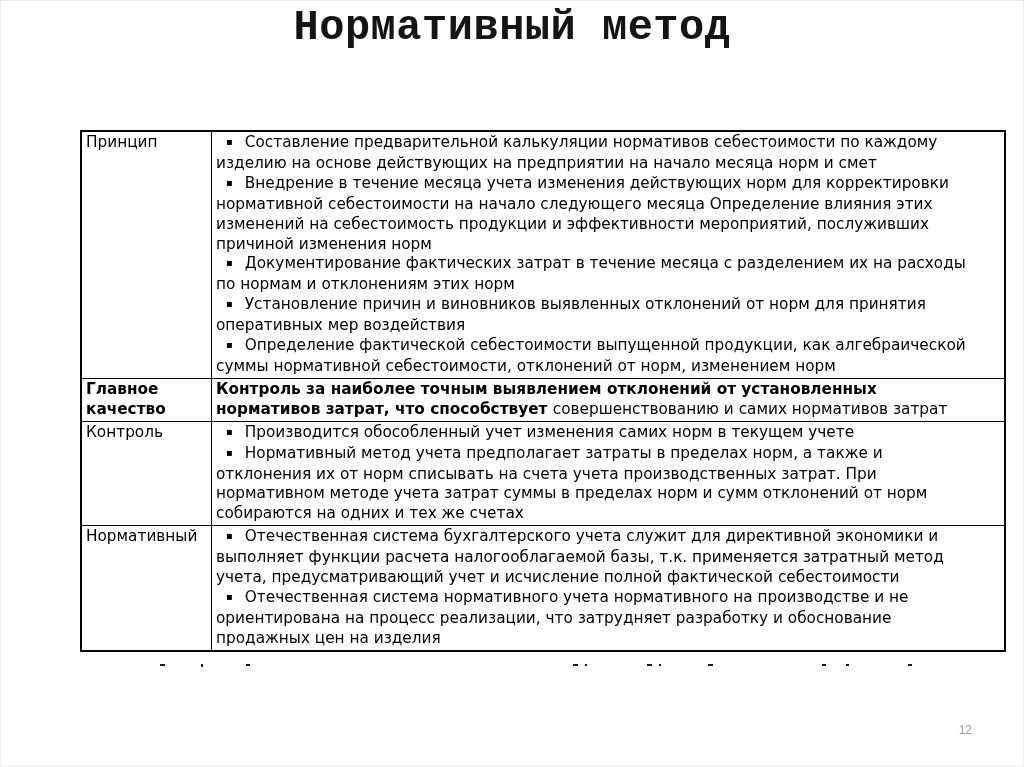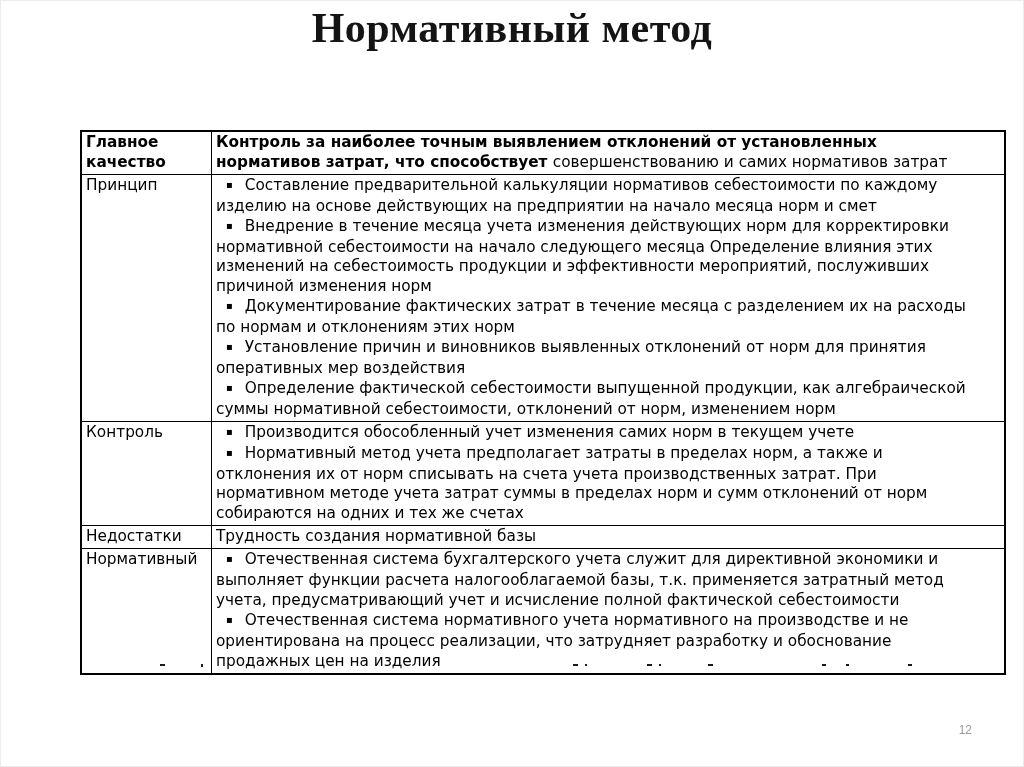--- a/index.html
+++ b/index.html
@@ -3,21 +3,21 @@
 <meta charset="utf-8">
 <style>
   html,body{margin:0;padding:0;}
   body{
     width:1024px;height:767px;position:relative;background:#ffffff;
     font-family:"DejaVu Sans",sans-serif;color:#000;overflow:hidden;
   }
   .page-frame{position:absolute;inset:0;border:1px solid #ececec;pointer-events:none;}
   .slide-title{
     position:absolute;top:4px;left:0;width:100%;text-align:center;
-    font-family:Liberation Serif, serif;
+    font-family:Liberation Mono, monospace;
     font-size:42px;font-weight:700;color:#141414;letter-spacing:0.5px;
   }
   table.method-table{
     position:absolute;left:80px;top:130px;width:926px;
     border-collapse:collapse;table-layout:fixed;
     border:2px solid #000;
   }
   table.method-table td{
     border:1px solid #000;vertical-align:top;
     font-size:15.3px;line-height:19.9px;color:#000;
@@ -40,58 +40,52 @@
 </head>
 <body>
 
 <div class="page-frame"></div>
 
 <div class="slide-title">Нормативный метод</div>
 
 <table class="method-table">
   <tbody>
     <tr>
-      <td class="label-cell bold">Главное
-качество</td>
-      <td class="text-cell">
-        <div class="plain"><span class="b">Контроль за наиболее точным выявлением отклонений от установленных
-нормативов затрат, что способствует </span><span>совершенствованию и самих нормативов затрат</span></div>
-      </td>
-    </tr>
-    <tr>
       <td class="label-cell">Принцип</td>
       <td class="text-cell">
         <div class="li"><span class="marker">▪</span><span>Составление предварительной калькуляции нормативов себестоимости по каждому
 изделию на основе действующих на предприятии на начало месяца норм и смет</span></div>
         <div class="li"><span class="marker">▪</span><span>Внедрение в течение месяца учета изменения действующих норм для корректировки
 нормативной себестоимости на начало следующего месяца Определение влияния этих
 изменений на себестоимость продукции и эффективности мероприятий, послуживших
 причиной изменения норм</span></div>
         <div class="li"><span class="marker">▪</span><span>Документирование фактических затрат в течение месяца с разделением их на расходы
 по нормам и отклонениям этих норм</span></div>
         <div class="li"><span class="marker">▪</span><span>Установление причин и виновников выявленных отклонений от норм для принятия
 оперативных мер воздействия</span></div>
         <div class="li"><span class="marker">▪</span><span>Определение фактической себестоимости выпущенной продукции, как алгебраической
 суммы нормативной себестоимости, отклонений от норм, изменением норм</span></div>
       </td>
     </tr>
     <tr>
+      <td class="label-cell bold">Главное
+качество</td>
+      <td class="text-cell">
+        <div class="plain"><span class="b">Контроль за наиболее точным выявлением отклонений от установленных
+нормативов затрат, что способствует </span><span>совершенствованию и самих нормативов затрат</span></div>
+      </td>
+    </tr>
+    <tr>
       <td class="label-cell">Контроль</td>
       <td class="text-cell">
         <div class="li"><span class="marker">▪</span><span>Производится обособленный учет изменения самих норм в текущем учете</span></div>
         <div class="li"><span class="marker">▪</span><span>Нормативный метод учета предполагает затраты в пределах норм, а также и
 отклонения их от норм списывать на счета учета производственных затрат. При
 нормативном методе учета затрат суммы в пределах норм и сумм отклонений от норм
 собираются на одних и тех же счетах</span></div>
-      </td>
-    </tr>
-    <tr>
-      <td class="label-cell">Недостатки</td>
-      <td class="text-cell">
-        <div class="plain">Трудность создания нормативной базы</div>
       </td>
     </tr>
     <tr>
       <td class="label-cell">Нормативный</td>
       <td class="text-cell">
         <div class="li"><span class="marker">▪</span><span>Отечественная система бухгалтерского учета служит для директивной экономики и
 выполняет функции расчета налогооблагаемой базы, т.к. применяется затратный метод
 учета, предусматривающий учет и исчисление полной фактической себестоимости</span></div>
         <div class="li"><span class="marker">▪</span><span>Отечественная система нормативного учета нормативного на производстве и не
 ориентирована на процесс реализации, что затрудняет разработку и обоснование

